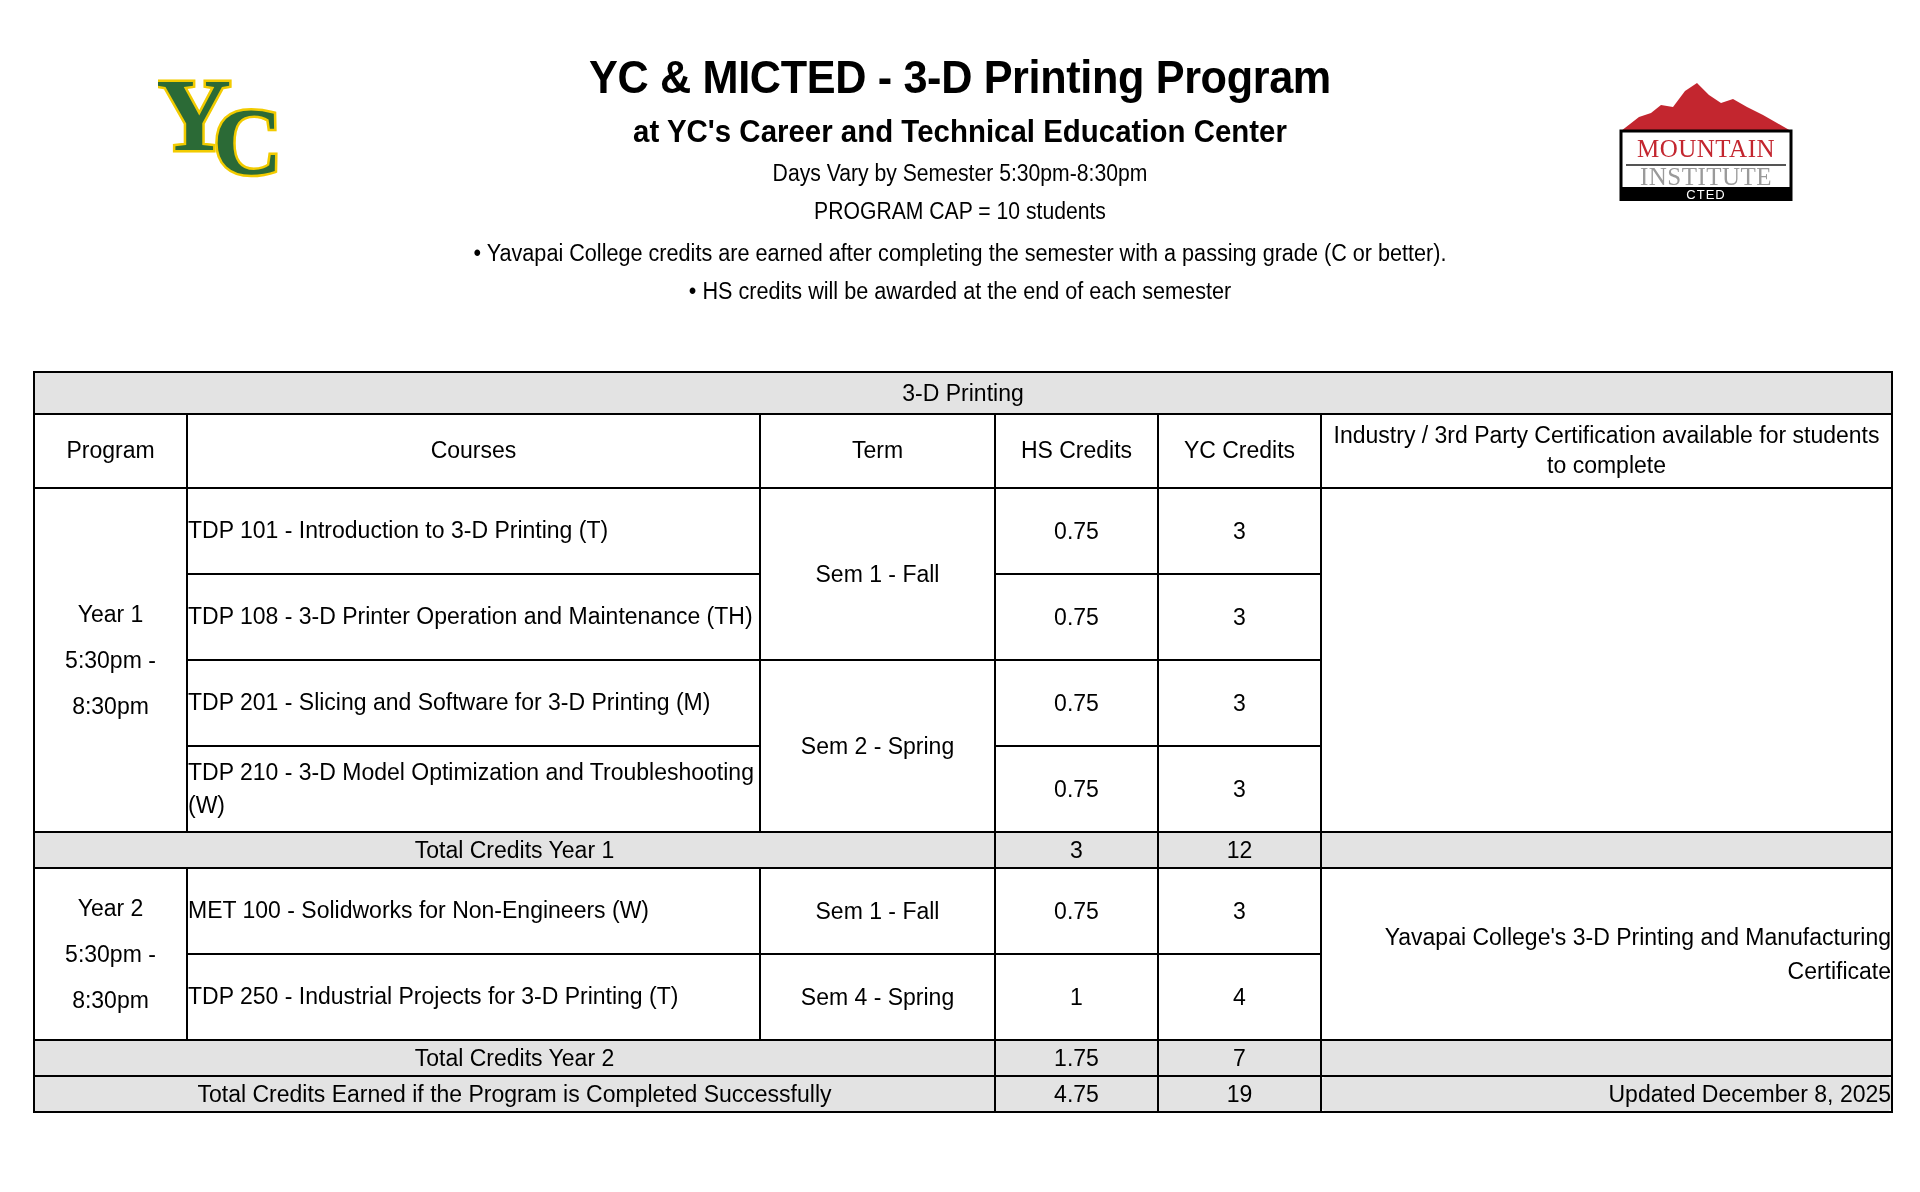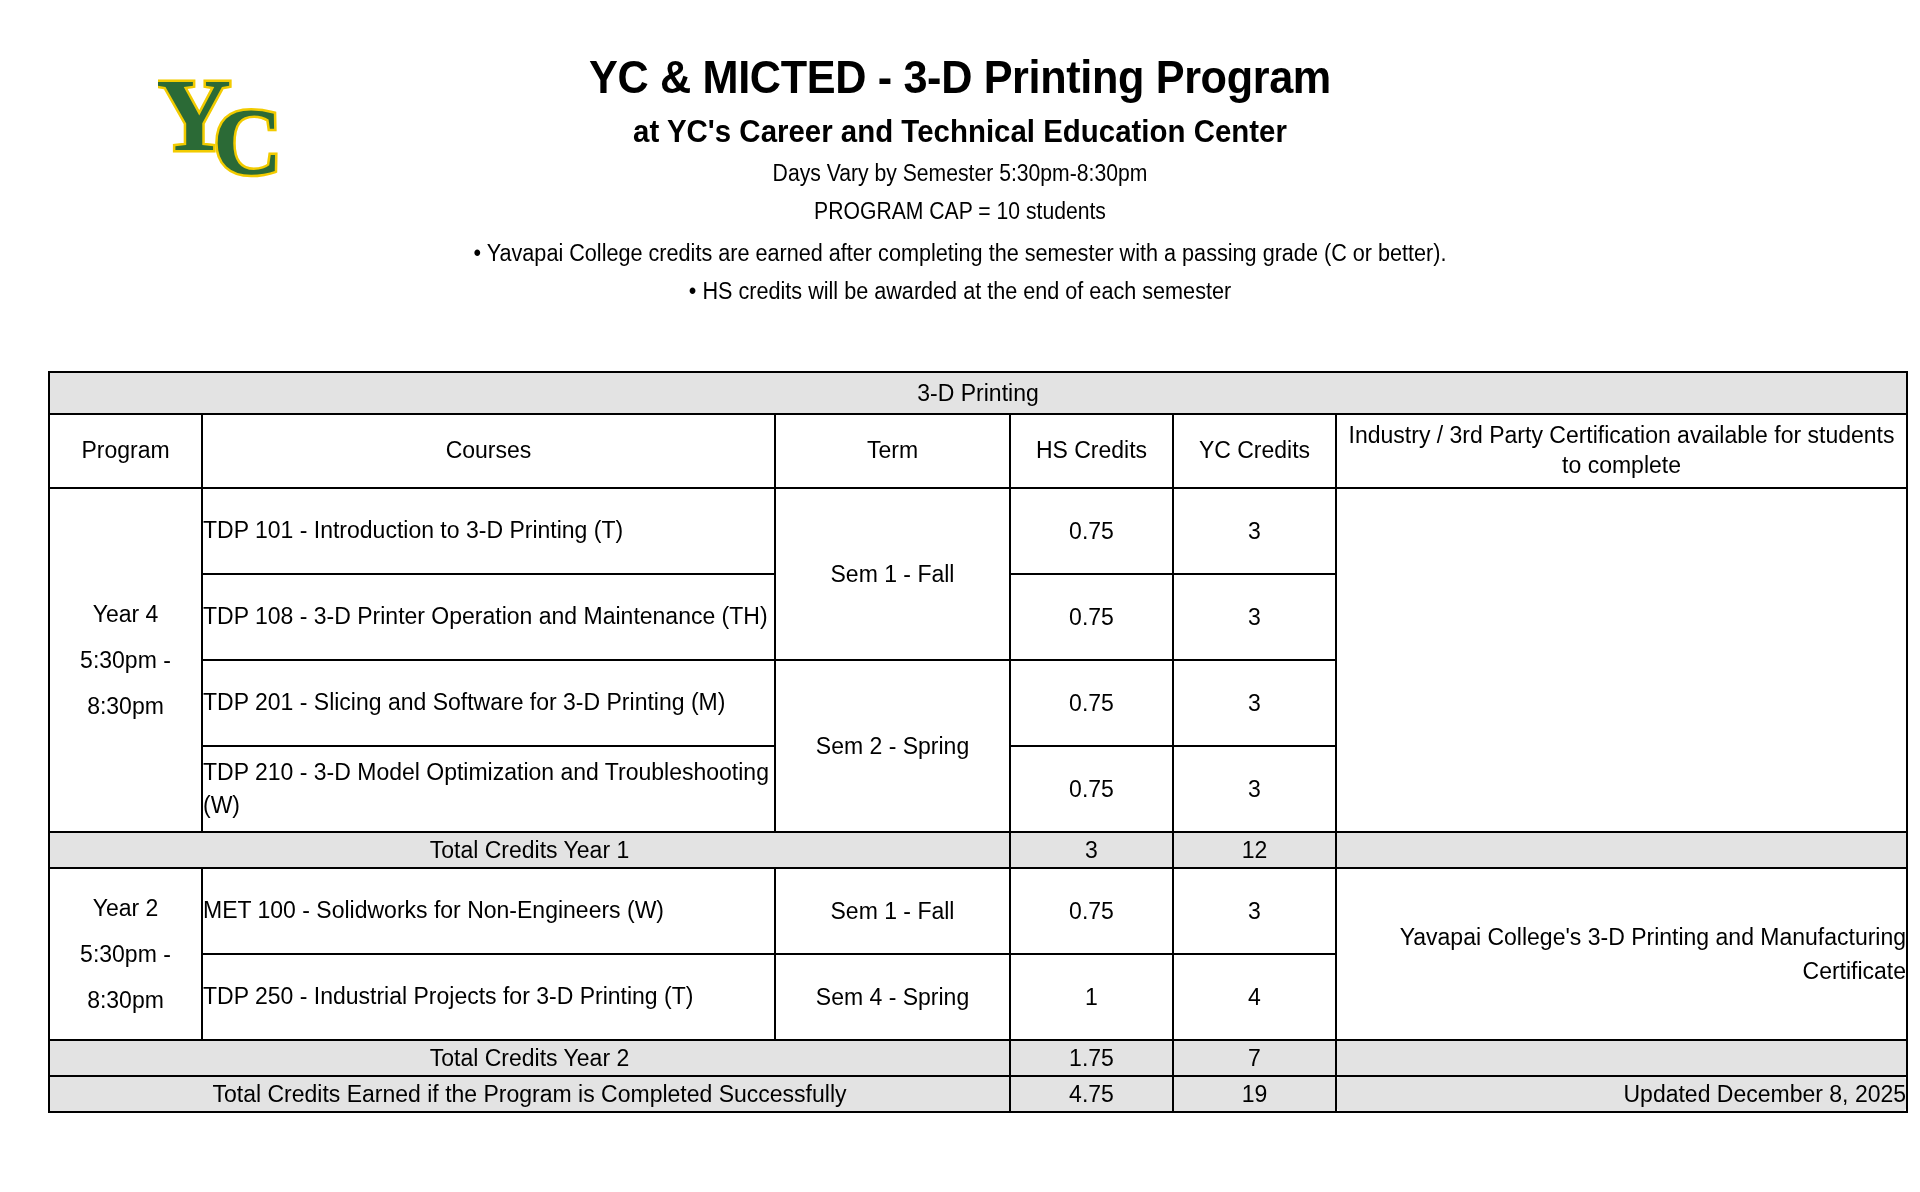--- a/index.html
+++ b/index.html
@@ -86,21 +86,20 @@
     transform: scaleX(0.92);
   }
   .bullet-line.second { margin-top: 9px; }
 
   
   .table-wrap {
     position: absolute;
     left: 33px;
     top: 371px;
     width: 1858px;
-    margin-left: 15px;
   }
 
   table.sched {
     width: 1858px;
     border-collapse: collapse;
     table-layout: fixed;
     font-family: "Liberation Sans Narrow", "Liberation Sans", sans-serif;
   }
   table.sched td, table.sched th {
     border: 2px solid #000;
@@ -185,20 +184,33 @@
 
   <div class="header">
 
     <div class="yc-logo">
       <svg viewBox="0 0 135 118" xmlns="http://www.w3.org/2000/svg">
         <text x="-2" y="88" font-family="Liberation Serif, serif" font-size="104" font-weight="bold" fill="#2b6a36" stroke="#f2cb00" stroke-width="5" paint-order="stroke fill">Y</text>
         <text x="55" y="112" font-family="Liberation Serif, serif" font-size="96" font-weight="bold" fill="#2b6a36" stroke="#f2cb00" stroke-width="5" paint-order="stroke fill">C</text>
       </svg>
     </div>
 
+    <div class="mi-logo">
+      <svg viewBox="0 0 178 128" xmlns="http://www.w3.org/2000/svg">
+        <path d="M4 58 L22 44 L34 40 L44 32 L56 34 L68 18 L80 10 L92 22 L104 30 L116 26
+                 L130 34 L146 42 L160 50 L174 58 L174 62 L4 62 Z" fill="#c3262f"></path>
+        <rect x="4" y="58" width="170" height="70" fill="#ffffff" stroke="#000000" stroke-width="3"></rect>
+        <rect x="9" y="62" width="160" height="28" fill="#ffffff"></rect>
+        <text x="89" y="84" text-anchor="middle" font-family="Liberation Serif, serif" font-size="25" fill="#c3262f" letter-spacing="0.5">MOUNTAIN</text>
+        <line x1="9" y1="92" x2="169" y2="92" stroke="#555555" stroke-width="2"></line>
+        <text x="89" y="112" text-anchor="middle" font-family="Liberation Serif, serif" font-size="25" fill="#9a9a9a" letter-spacing="0.5">INSTITUTE</text>
+        <rect x="4" y="114" width="170" height="14" fill="#000000"></rect>
+        <text x="89" y="126" text-anchor="middle" font-family="Liberation Sans, sans-serif" font-size="13" fill="#ffffff" letter-spacing="1">CTED</text>
+      </svg>
+    </div>
 
     <div class="titles">
       <div class="title-main">YC &amp; MICTED - 3-D Printing Program</div>
       <div class="title-sub">at YC's Career and Technical Education Center</div>
       <div class="title-line">Days Vary by Semester 5:30pm-8:30pm</div>
       <div class="title-line">PROGRAM CAP = 10 students</div>
       <div class="bullet-line">• Yavapai College credits are earned after completing the semester with a passing grade (C or better).</div>
       <div class="bullet-line second">• HS credits will be awarded at the end of each semester</div>
     </div>
   </div>
@@ -223,21 +235,21 @@
         <td class="colhead">Program</td>
         <td class="colhead">Courses</td>
         <td class="colhead">Term</td>
         <td class="colhead">HS Credits</td>
         <td class="colhead">YC Credits</td>
         <td class="colhead">Industry / 3rd Party Certification available for students to complete</td>
       </tr>
 
       <tr>
         <td class="cell-program" rowspan="4">
-          <div>Year 4</div>
+          <div>Year 1</div>
           <div>5:30pm -</div>
           <div>8:30pm</div>
         </td>
         <td class="cell-course">TDP 101 - Introduction to 3-D Printing (T)</td>
         <td class="cell-center" rowspan="2">Sem 1 - Fall</td>
         <td class="cell-center">0.75</td>
         <td class="cell-center">3</td>
         <td class="blank-cert" rowspan="4"></td>
       </tr>
 

